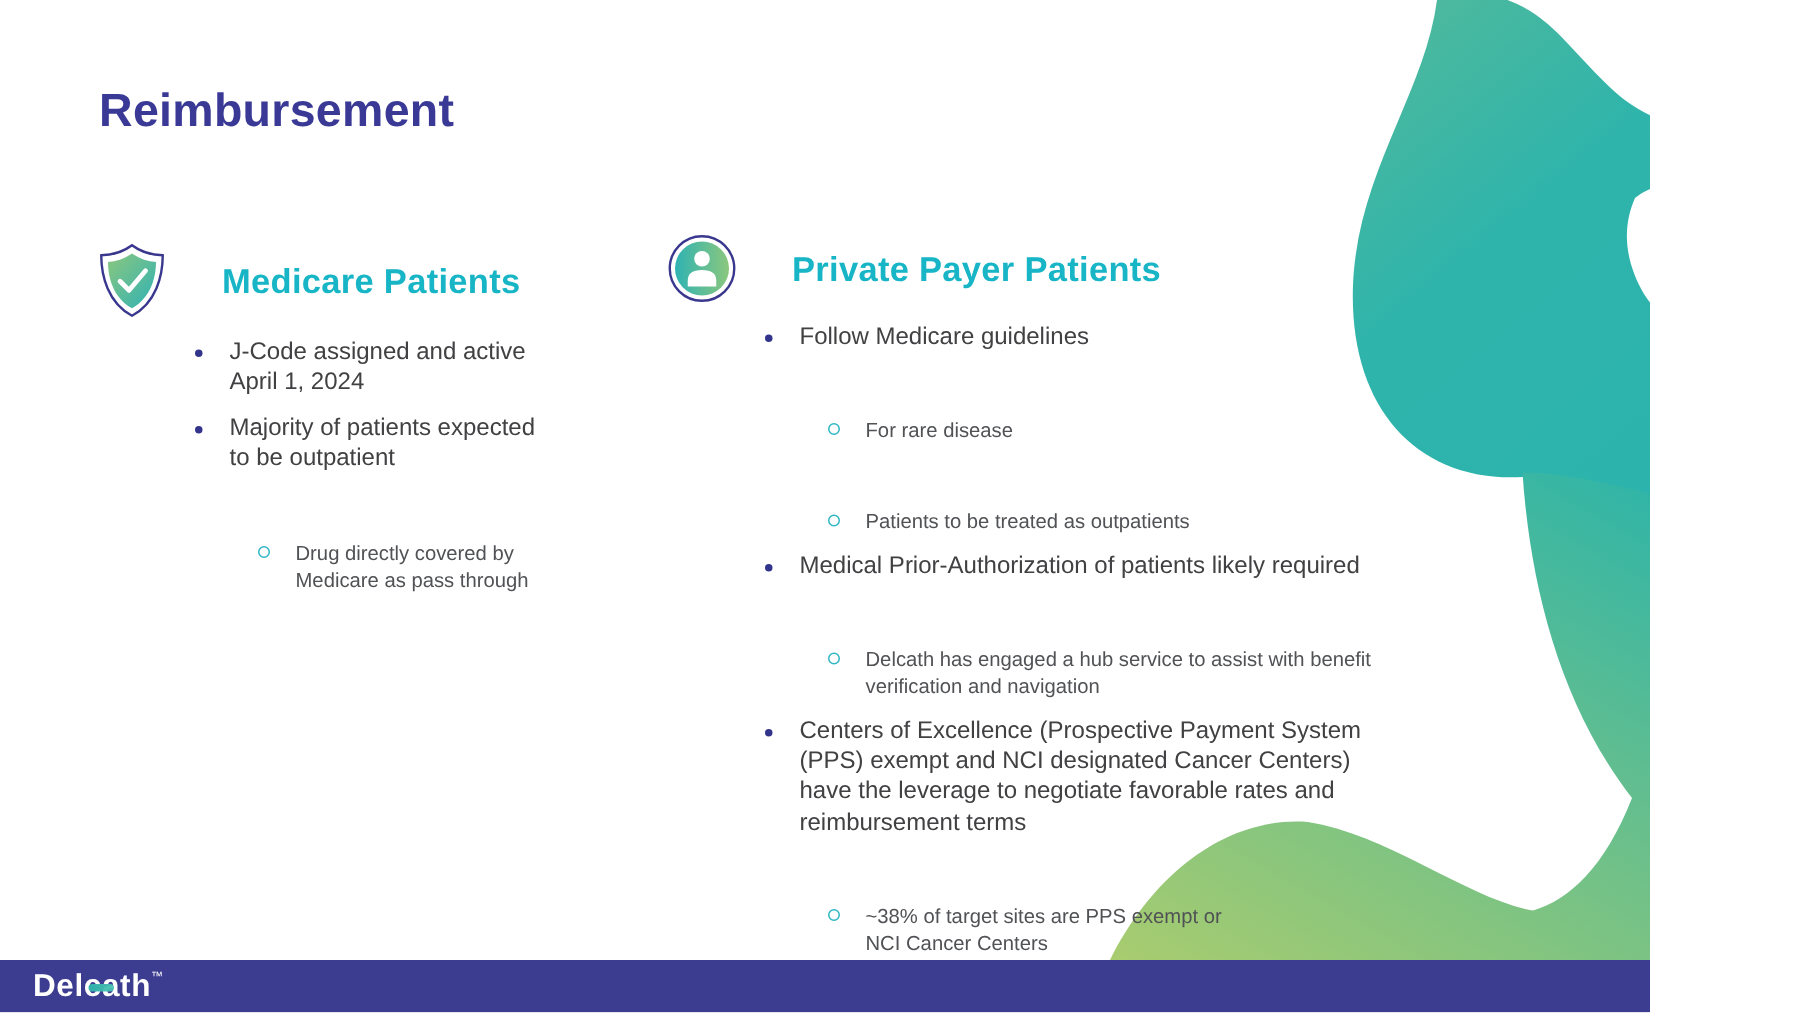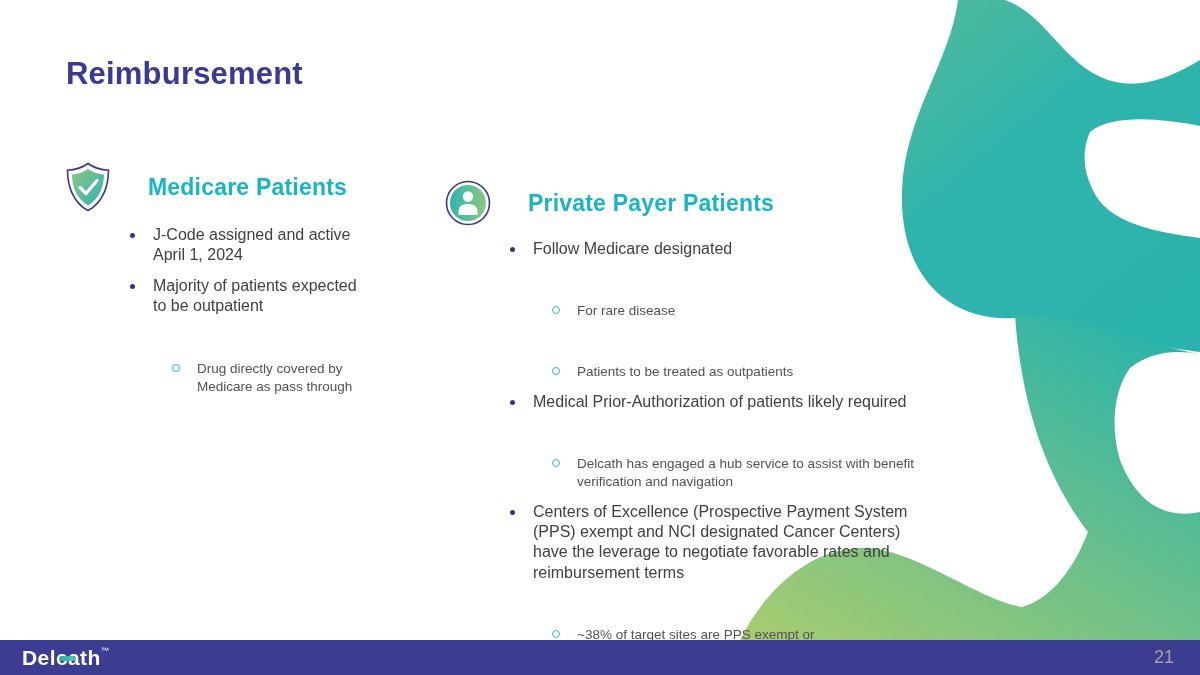--- a/index.html
+++ b/index.html
@@ -1,30 +1,30 @@
 <!DOCTYPE html>
 <html><head>
 <meta charset="utf-8">
 <style>
   * { margin:0; padding:0; box-sizing:border-box; }
   html,body { background:#ffffff; }
   .slide {
-    position:relative; width:1200px; height:675px; background:#ffffff;
+    position:relative; width:1100px; height:675px; background:#ffffff;
     overflow:hidden; font-family:"Liberation Sans", sans-serif;
   }
   .decor { position:absolute; left:0; top:0; width:1200px; height:675px; z-index:0; pointer-events:none; }
 
   .title {
     position:absolute; left:66px; top:56px; z-index:2;
     font-size:31px; font-weight:bold; color:#3a3a96; letter-spacing:0.2px;
   }
 
   .column { position:absolute; z-index:2; }
   .col-left  { left:65px;  top:162px; width:380px; }
-  .col-right { left:445px; top:180px; width:600px; }
+  .col-right { left:445px; top:156px; width:600px; }
 
   .section-header { display:flex; align-items:center; gap:13px; }
   .section-heading { font-size:23px; font-weight:bold; color:#17b5c5; letter-spacing:0.2px;margin-left:24px; }
   .icon-wrap { flex:0 0 auto; display:flex; }
 
   ul.bullets { list-style:none; margin:13px 0 0 62px; padding:0; }
   ul.bullets > li.main {
     position:relative; padding-left:26px; margin-bottom:11px;
     font-size:16px; line-height:1.26; color:#414042;
   }
@@ -153,21 +153,21 @@
           <circle cx="23" cy="23" r="21.5" fill="#ffffff" stroke="#39388e" stroke-width="1.6"></circle>
           <circle cx="23" cy="23" r="18" fill="url(#gPerson)"></circle>
           <circle cx="23" cy="16.5" r="5.2" fill="#ffffff"></circle>
           <path d="M13.5,35 L13.5,31 Q13.5,24 23,24 Q32.5,24 32.5,31 L32.5,35 Z" fill="#ffffff"></path>
         </svg>
       </span>
       <h2 class="section-heading">Private Payer Patients</h2>
     </div>
     <ul class="bullets">
       <li class="main">
-        <span class="btext">Follow Medicare designated</span>
+        <span class="btext">Follow Medicare guidelines</span>
         <ul class="subs sw-wide">
           <li class="sub">
             <span class="stext">For rare disease</span>
           </li>
           <li class="sub">
             <span class="stext">Patients to be treated as outpatients</span>
           </li>
         </ul>
       </li>
       <li class="main">

